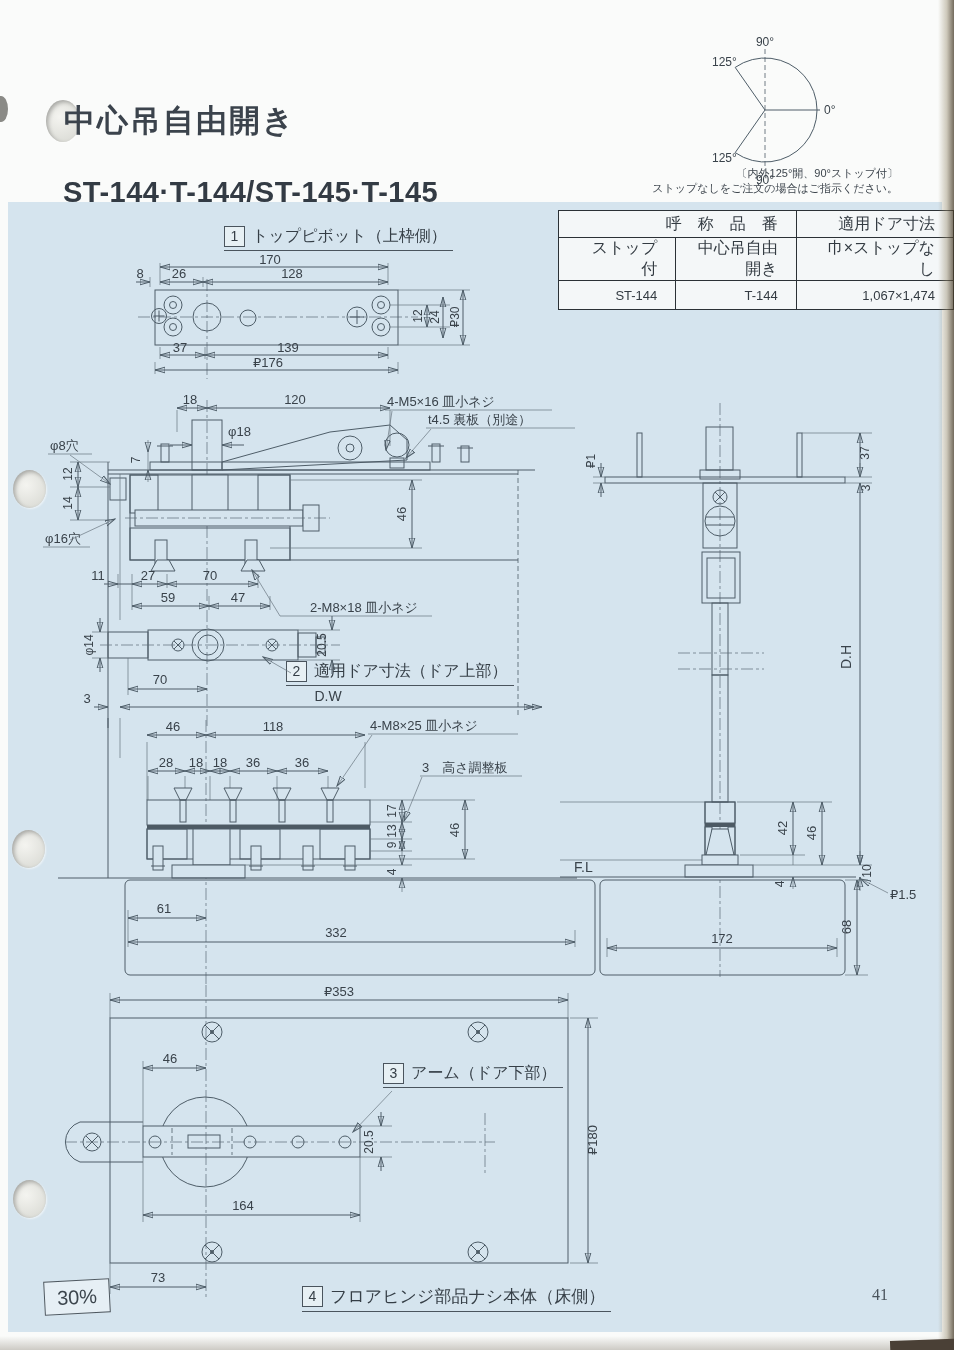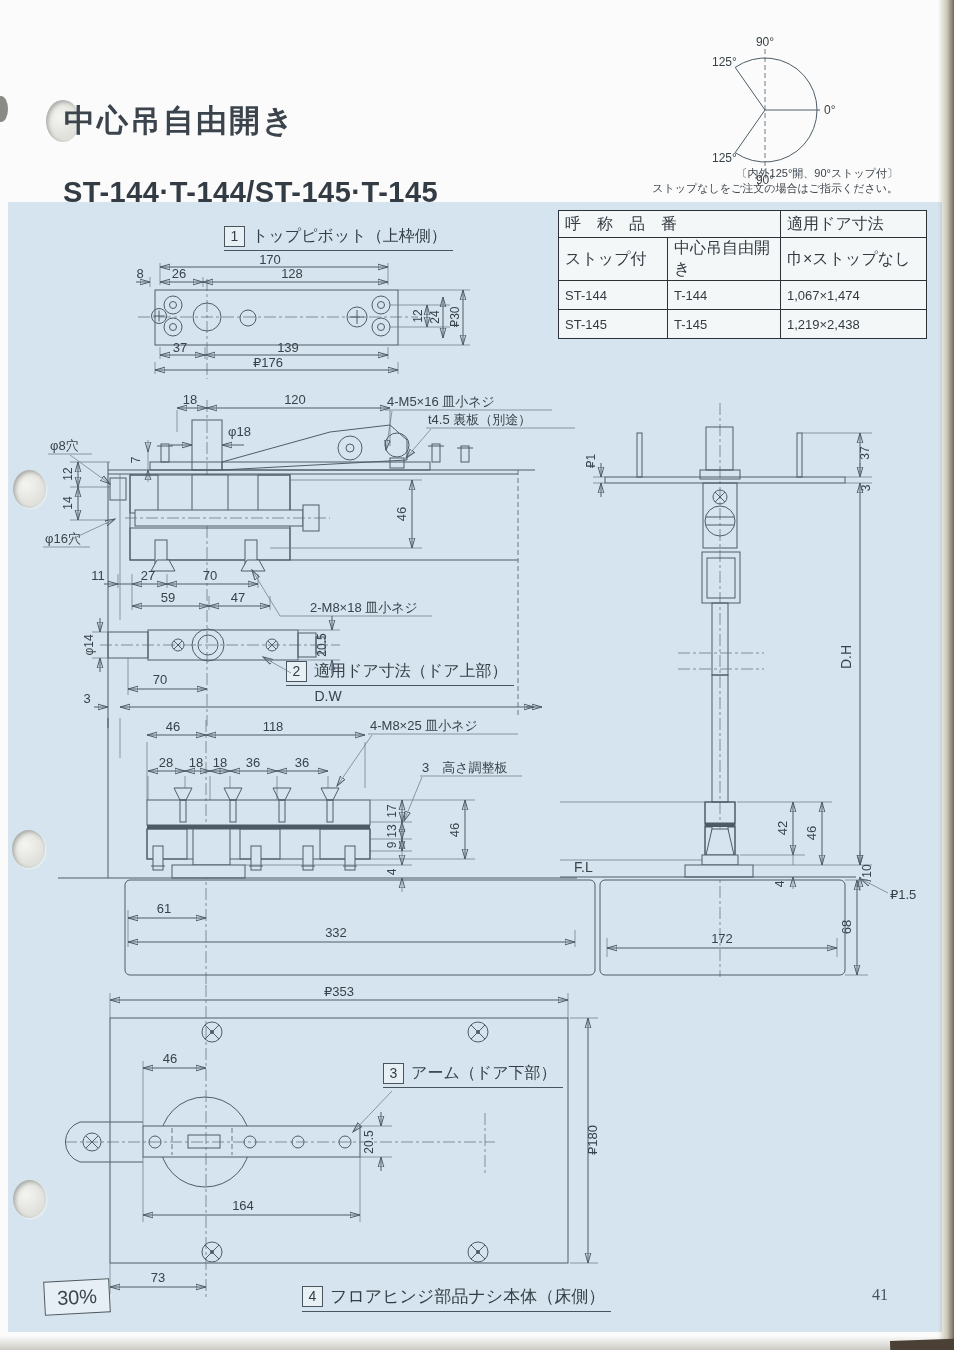--- a/index.html
+++ b/index.html
@@ -6,21 +6,21 @@
   #page{position:relative;width:954px;height:1350px;background:#fafbfa;overflow:hidden;
         font-family:"Liberation Sans","DejaVu Sans",sans-serif;color:#39424a;}
   #bluepanel{position:absolute;left:8px;top:202px;width:934px;height:1130px;background:#d5e4ee;}
   .hole{position:absolute;border-radius:50%;background:radial-gradient(circle at 40% 40%,#f4f4f0,#d6d7d1);
         box-shadow:inset 2px 2px 4px rgba(0,0,0,.28),1px 1px 2px rgba(255,255,255,.6);}
   #title{position:absolute;left:64px;top:100px;font-size:31px;font-weight:bold;color:#3b434c;letter-spacing:2px;}
   #models{position:absolute;left:63px;top:176px;font-size:29px;font-weight:bold;color:#333b44;letter-spacing:.5px;}
   #caption{position:absolute;left:598px;top:166px;width:300px;text-align:right;font-size:11px;line-height:15px;color:#3d454d;}
   table.spec{position:absolute;left:558px;top:210px;border-collapse:collapse;background:#f4f7f8;
         font-size:16px;color:#333b42;}
-  table.spec td,table.spec th{border:1.4px solid #2b3136;text-align:left;font-weight:normal;padding:0 6px;}
+  table.spec td,table.spec th{border:1.4px solid #2b3136;text-align:right;font-weight:normal;padding:0 18px;}
   table.spec .r1{height:27px;}
   table.spec .r2{height:28px;}
   table.spec .rd{height:29px;font-size:13px;}
   .dlabel{position:absolute;display:flex;align-items:center;gap:7px;color:#353e46;
         border-bottom:1.5px solid #4a545d;padding:0 6px 3px 0;font-size:16px;}
   .numbox{display:inline-block;width:19px;height:19px;line-height:19px;text-align:center;
         border:1.3px solid #4a545d;font-size:14px;background:rgba(245,249,250,.55);}
   #scalebox{position:absolute;left:44px;top:1280px;width:64px;height:32px;border:1.3px solid #4e5860;
         transform:rotate(-3deg);text-align:center;line-height:32px;font-size:20px;color:#3c454d;background:rgba(250,252,252,.45);}
   #pagenum{position:absolute;left:872px;top:1286px;font-size:16px;font-family:"Liberation Serif","DejaVu Serif",serif;color:#49535b;}
@@ -88,25 +88,20 @@
     </tr>
     <tr class="r2">
       <td style="width:96px;">ストップ付</td>
       <td style="width:100px;">中心吊自由開き</td>
       <td>巾×ストップなし</td>
     </tr>
     <tr class="rd">
       <td>ST-144</td>
       <td>T-144</td>
       <td>1,067×1,474</td>
-    </tr>
-    <tr class="rd">
-      <td>ST-145</td>
-      <td>T-145</td>
-      <td>1,219×2,438</td>
     </tr>
   </tbody>
     </table>
 
   <div class="dlabel" style="left:224px;top:226px;">
     <span class="numbox">1</span>
     <span>トップピボット（上枠側）</span>
   </div>
   <div class="dlabel" style="left:286px;top:661px;">
     <span class="numbox">2</span>

